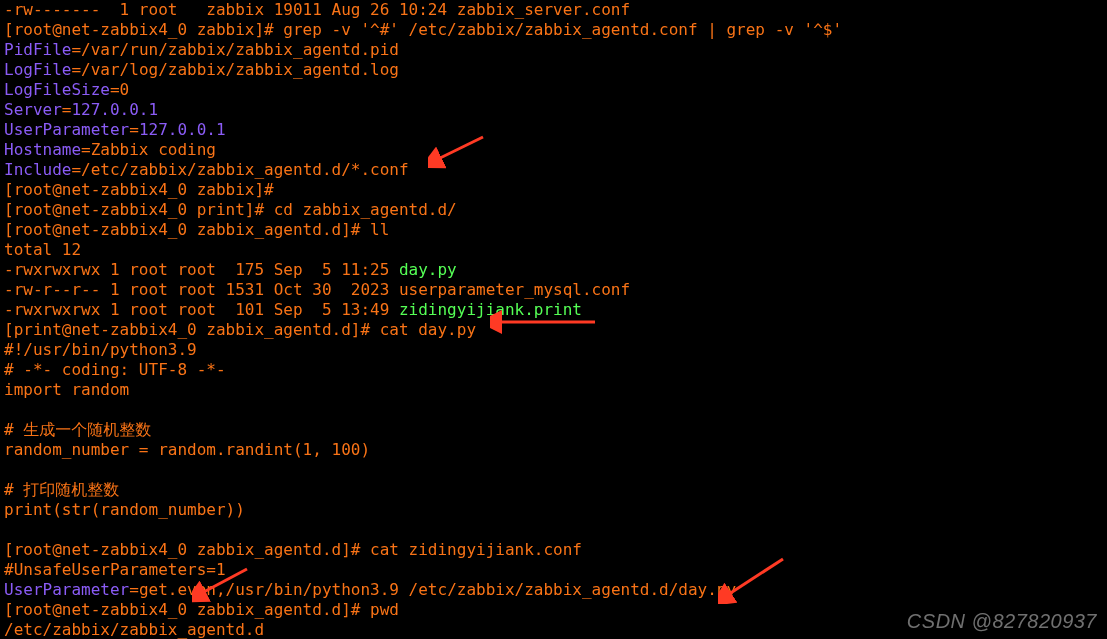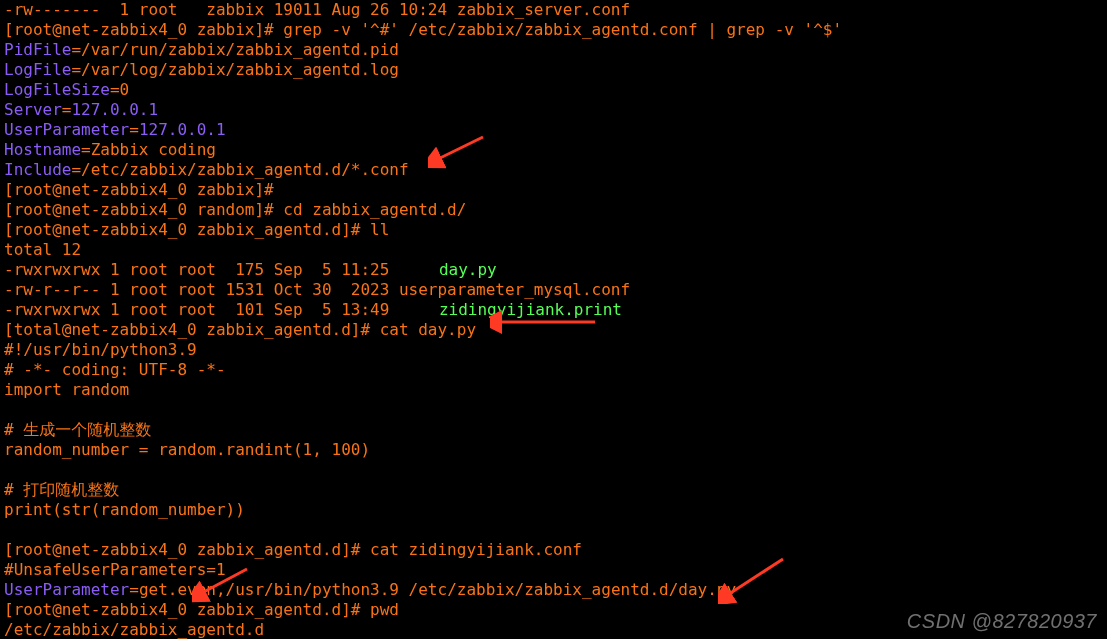--- a/index.html
+++ b/index.html
@@ -15,21 +15,21 @@
     overflow: hidden;
     position: relative;
   }
   pre {
     margin: 0;
     padding: 0 4px;
     white-space: pre;
   }
   .wh  { color: #f97316; }
   .mag { color: #8b5cf6; }
-  .grn { color: #55ff55; margin-left: 40px; }
+  .grn { color: #55ff55; }
   .watermark {
     position: absolute;
     right: 10px;
     bottom: 8px;
     color: #ccc;
     opacity: 0.55;
     font-size: 20px;
     font-family: sans-serif;
     letter-spacing: 0.5px;
     font-style: italic;
@@ -45,27 +45,27 @@
 <pre><span class="wh">-rw-------  1 root   zabbix 19011 Aug 26 10:24 zabbix_server.conf</span>
 <span class="wh">[root@net-zabbix4_0 zabbix]# grep -v '^#' /etc/zabbix/zabbix_agentd.conf | grep -v '^$'</span>
 <span><span class="mag">PidFile</span><span class="wh">=</span><span class="wh">/var/run/zabbix/zabbix_agentd.pid</span></span>
 <span><span class="mag">LogFile</span><span class="wh">=</span><span class="wh">/var/log/zabbix/zabbix_agentd.log</span></span>
 <span><span class="mag">LogFileSize</span><span class="wh">=</span><span class="wh">0</span></span>
 <span><span class="mag">Server</span><span class="wh">=</span><span class="mag">127.0.0.1</span></span>
 <span><span class="mag">UserParameter</span><span class="wh">=</span><span class="mag">127.0.0.1</span></span>
 <span><span class="mag">Hostname</span><span class="wh">=</span><span class="wh">Zabbix coding</span></span>
 <span><span class="mag">Include</span><span class="wh">=</span><span class="wh">/etc/zabbix/zabbix_agentd.d/*.conf</span></span>
 <span class="wh">[root@net-zabbix4_0 zabbix]#</span>
-<span class="wh">[root@net-zabbix4_0 random]# cd zabbix_agentd.d/</span>
+<span class="wh">[root@net-zabbix4_0 print]# cd zabbix_agentd.d/</span>
 <span class="wh">[root@net-zabbix4_0 zabbix_agentd.d]# ll</span>
 <span class="wh">total 12</span>
 <span><span class="wh">-rwxrwxrwx 1 root root  175 Sep  5 11:25 </span><span class="grn">day.py</span></span>
 <span class="wh">-rw-r--r-- 1 root root 1531 Oct 30  2023 userparameter_mysql.conf</span>
 <span><span class="wh">-rwxrwxrwx 1 root root  101 Sep  5 13:49 </span><span class="grn">zidingyijiank.print</span></span>
-<span class="wh">[total@net-zabbix4_0 zabbix_agentd.d]# cat day.py</span>
+<span class="wh">[print@net-zabbix4_0 zabbix_agentd.d]# cat day.py</span>
 <span class="wh">#!/usr/bin/python3.9</span>
 <span class="wh"># -*- coding: UTF-8 -*-</span>
 <span class="wh">import random</span>
 <span class="wh"></span>
 <span class="wh"># 生成一个随机整数</span>
 <span class="wh">random_number = random.randint(1, 100)</span>
 <span class="wh"></span>
 <span class="wh"># 打印随机整数</span>
 <span class="wh">print(str(random_number))</span>
 <span class="wh"></span>

